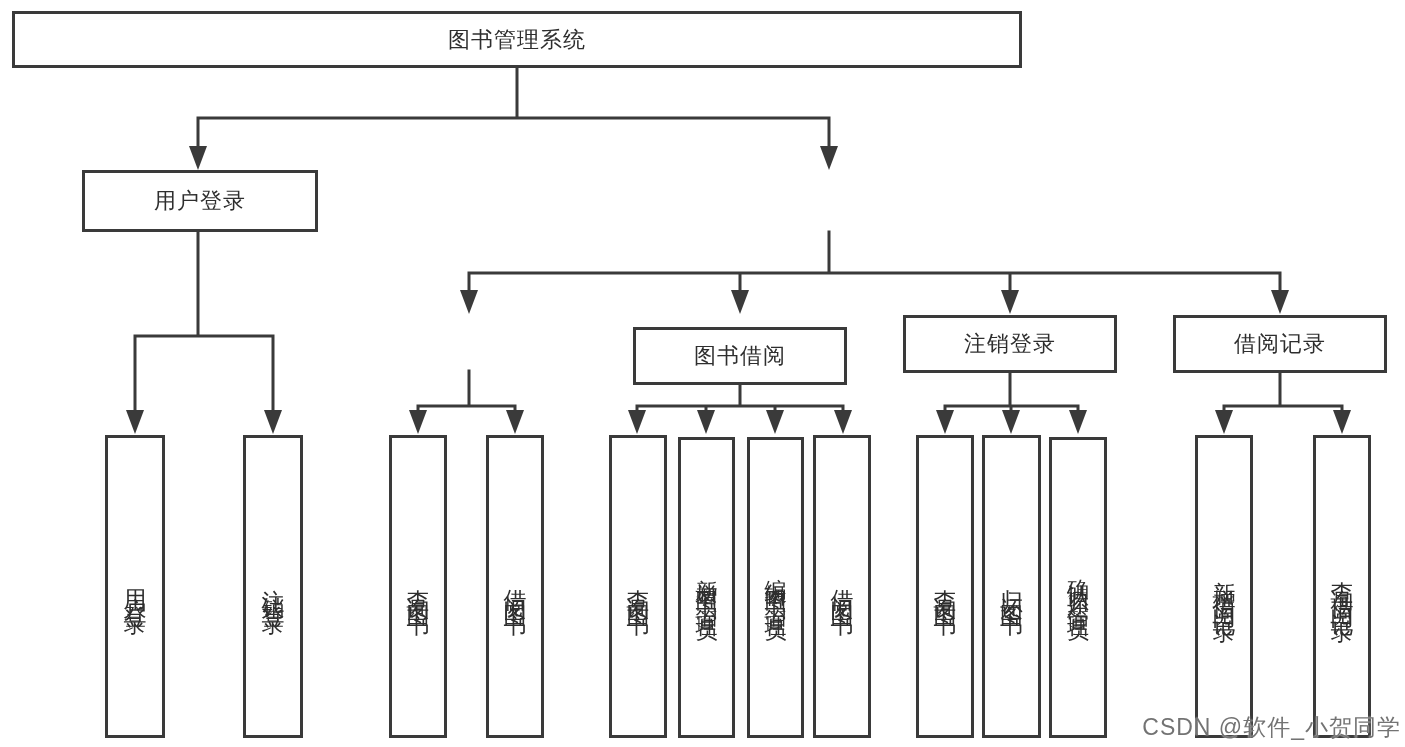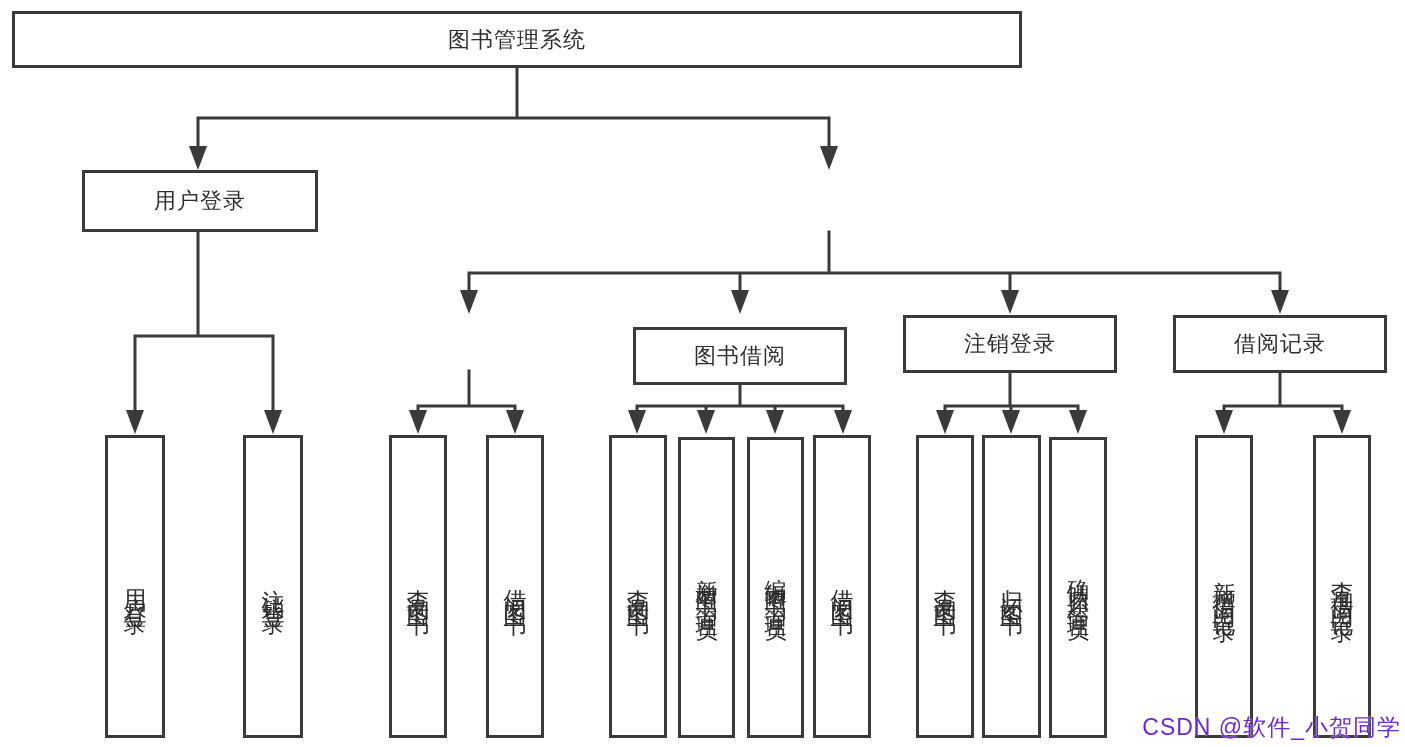--- a/index.html
+++ b/index.html
@@ -33,21 +33,21 @@
     text-orientation:mixed;
     font-size:23px;
     letter-spacing:8px;
     line-height:1;
   }
   .leaf.long { letter-spacing:6px; font-size:22px; }
   .watermark {
     position:absolute;
     right:4px; top:712px;
     font-size:23px;
-    color:#6d28d9;
+    color:#737373;
     text-shadow:0 0 2px #ffffff;
     letter-spacing:1px;
   }
 </style>
 </head>
 <body>
 
 <div class="stage">
 
   <svg class="connectors" viewBox="0 0 1405 747" xmlns="http://www.w3.org/2000/svg">

